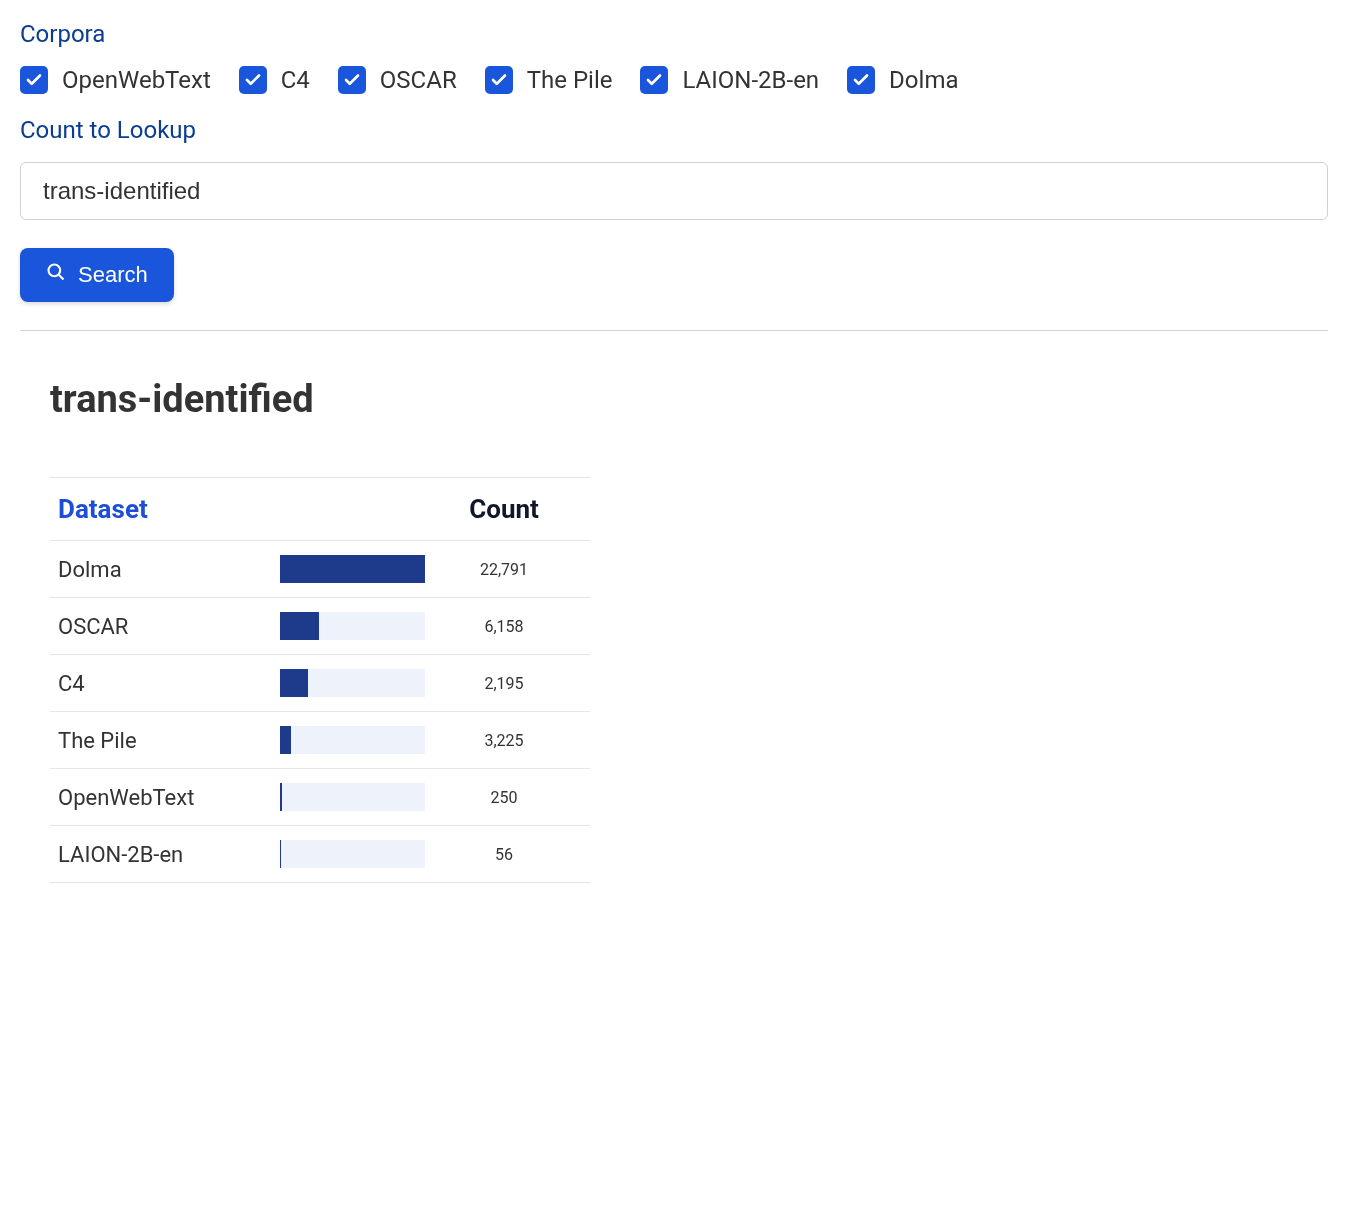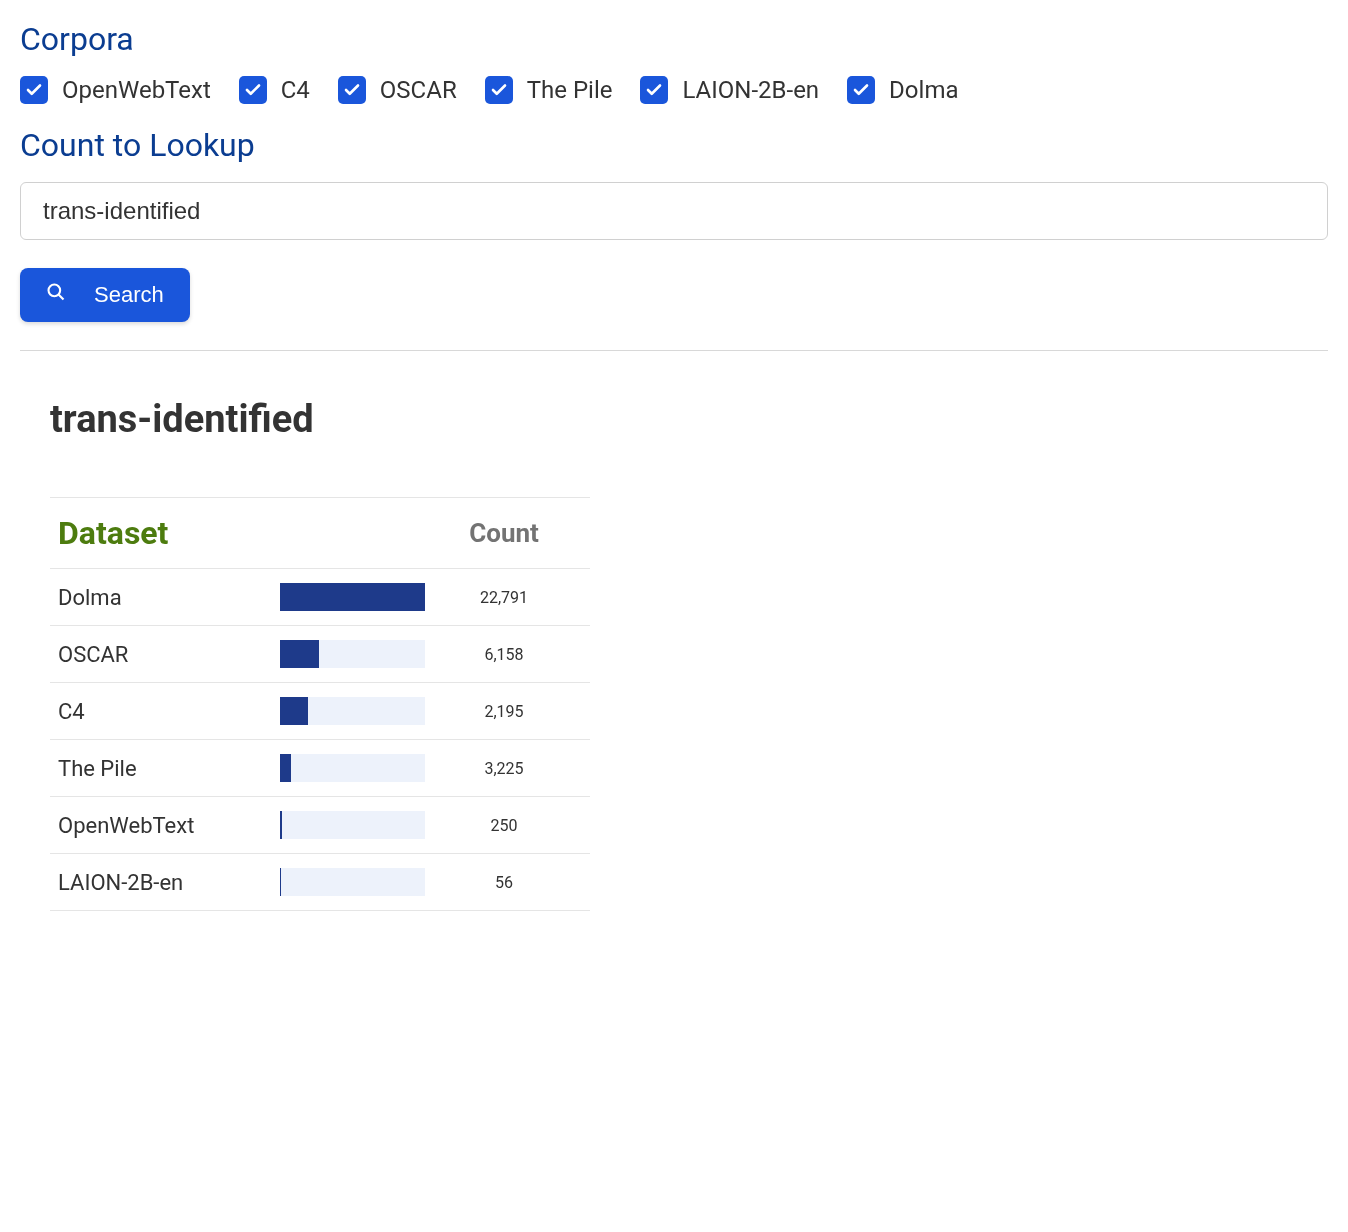--- a/index.html
+++ b/index.html
@@ -5,21 +5,21 @@
     * { box-sizing: border-box; margin: 0; padding: 0; }
     body {
       font-family: -apple-system, BlinkMacSystemFont, "Segoe UI", Roboto, "Helvetica Neue", Arial, sans-serif;
       background: #fff;
       color: #333;
       padding: 20px 20px;
       width: 1348px;
     }
     .section-label {
       color: #0b3d91;
-      font-size: 32px;
+      font-size: 24px;
       margin-bottom: 18px;
       font-weight: 400;
     }
     .checkbox-row {
       display: flex;
       flex-wrap: wrap;
       gap: 28px;
       margin-bottom: 22px;
       align-items: center;
     }
@@ -51,21 +51,21 @@
       padding: 14px 22px;
       font-size: 24px;
       border: 1px solid #d0d0d0;
       border-radius: 6px;
       margin-bottom: 28px;
       color: #333;
     }
     .search-btn {
       display: inline-flex;
       align-items: center;
-      gap: 28px;
+      gap: 12px;
       background: #1a56db;
       color: #fff;
       border: none;
       padding: 14px 26px;
       font-size: 22px;
       font-weight: 500;
       border-radius: 8px;
       cursor: pointer;
       box-shadow: 0 2px 4px rgba(0,0,0,0.15);
     }
@@ -93,28 +93,28 @@
     .table-header, .table-row {
       display: flex;
       align-items: center;
       border-bottom: 1px solid #e5e5e5;
     }
     .table-header {
       padding: 16px 0;
       border-top: 1px solid #e5e5e5;
     }
     .table-header .col-dataset {
-      font-size: 32px;
+      font-size: 26px;
       font-weight: 700;
-      color: #4d7c0f;
+      color: #1d4ed8;
     }
     .table-header .col-count {
       font-size: 26px;
       font-weight: 700;
-      color: #737373;
+      color: #0f172a;
     }
     .table-row {
       padding: 14px 0;
     }
     .col-dataset {
       width: 230px;
       padding-left: 8px;
       font-size: 22px;
       color: #333;
     }

